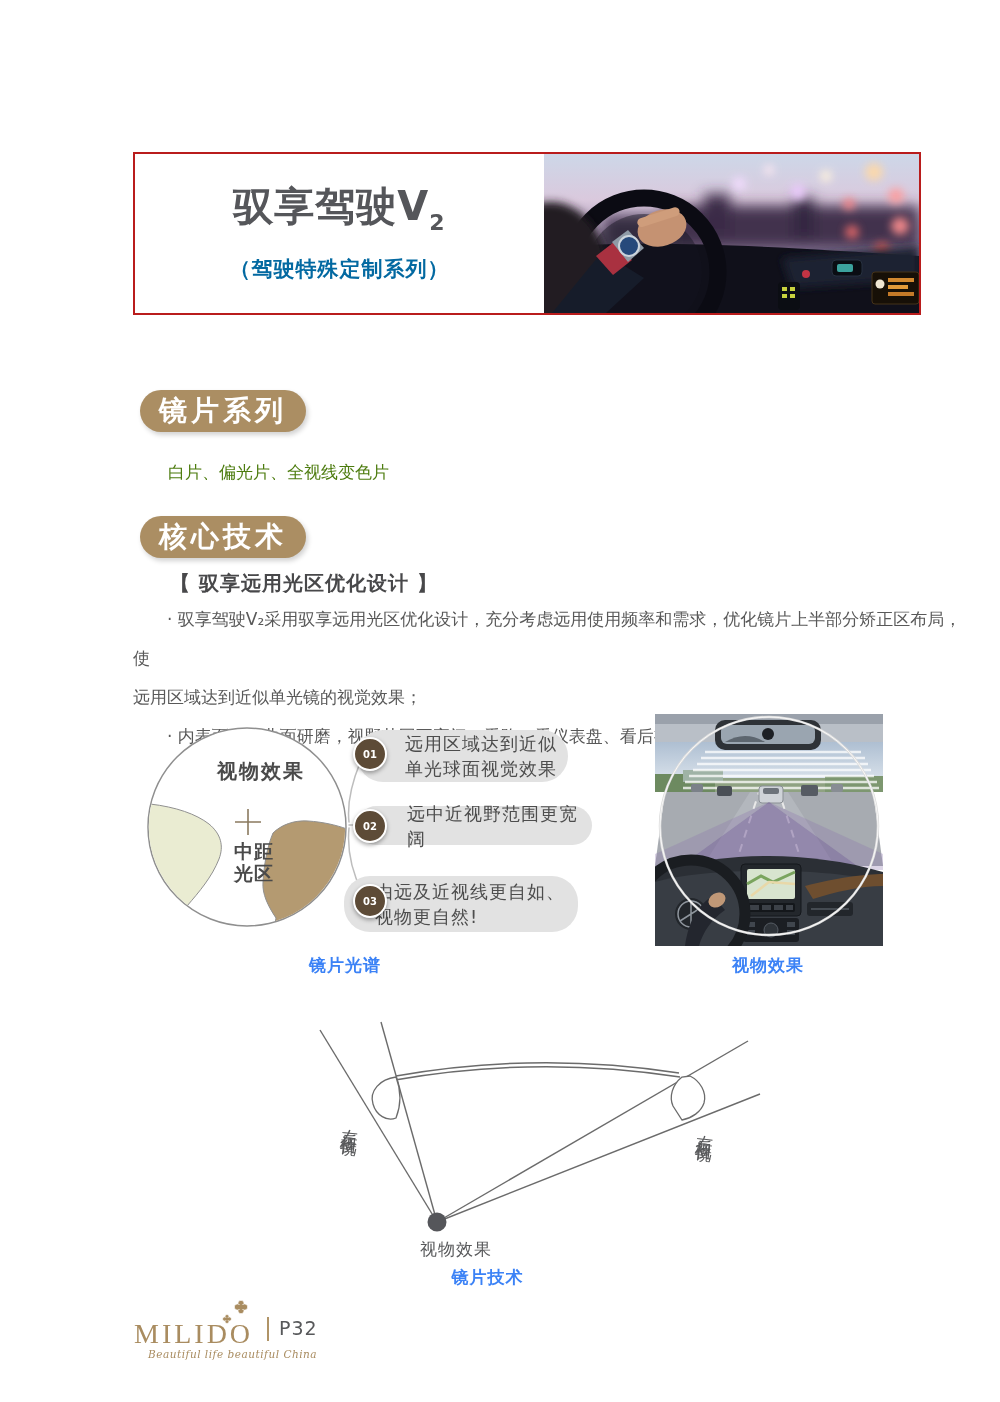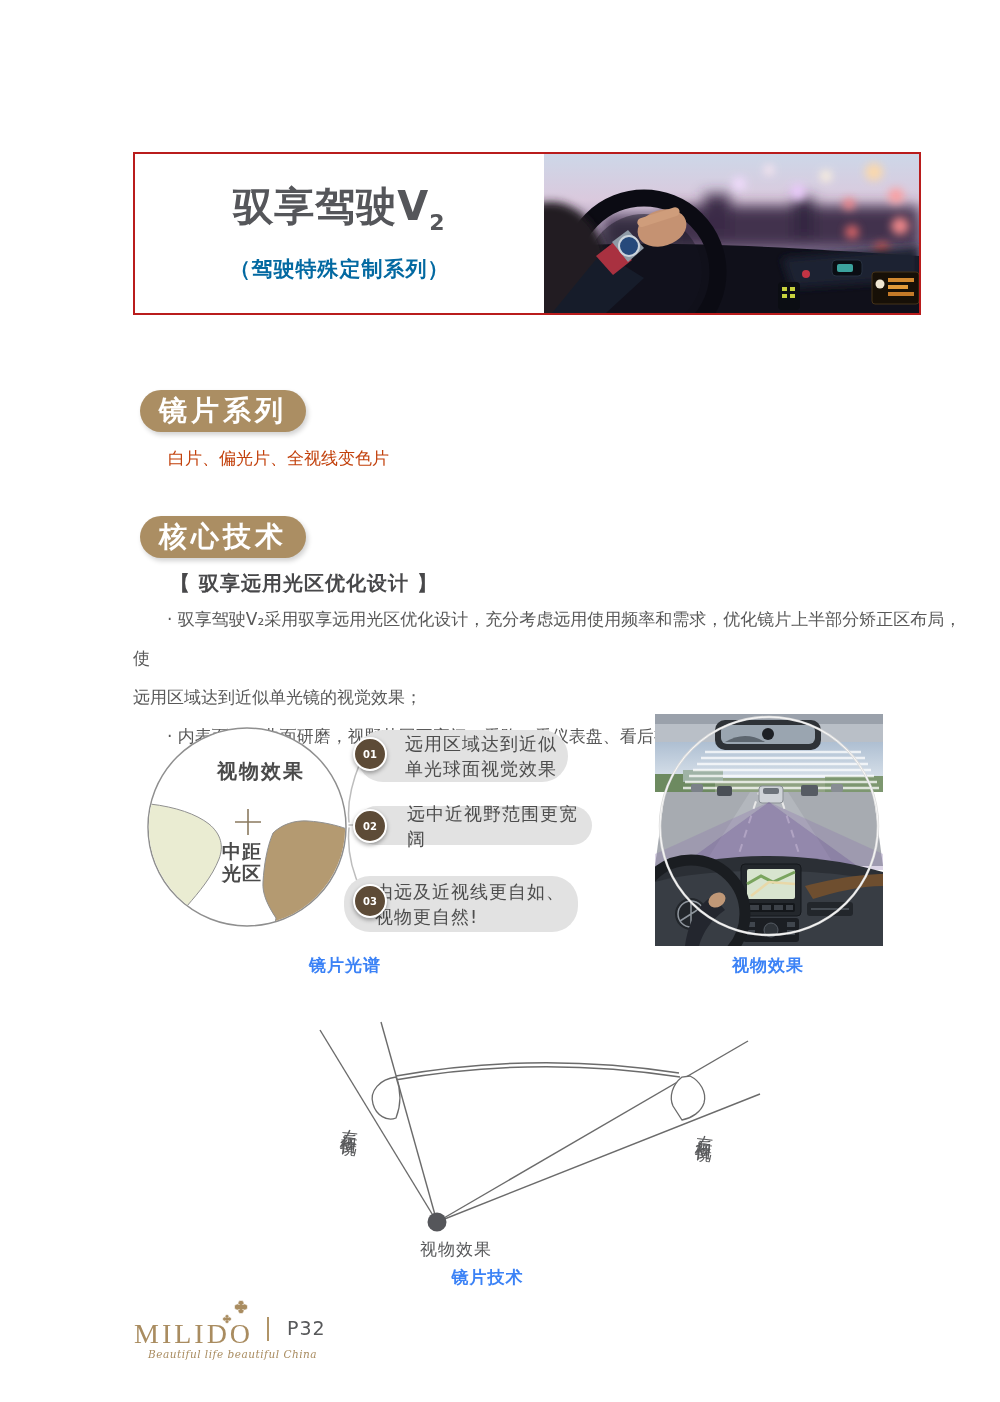--- a/index.html
+++ b/index.html
@@ -16,28 +16,28 @@
   .product-subtitle{margin-top:10px;font-size:21px;font-weight:bold;color:#0369a1;letter-spacing:1px;}
   .header-photo{position:absolute;right:0;top:0;width:375px;height:159px;overflow:hidden;}
 
   
   .badge{width:166px;height:42px;border-radius:21px;background:#ab8e63;color:#fff;
          font-size:28px;font-weight:bold;letter-spacing:4px;display:flex;align-items:center;justify-content:center;
          box-shadow:2px 3px 5px rgba(0,0,0,.18);}
   .badge-lens{left:140px;top:390px;}
   .badge-core{left:140px;top:516px;}
 
-  .lens-series-text{left:168px;top:447px;font-size:17px;color:#c2410c;}
+  .lens-series-text{left:168px;top:461px;font-size:17px;color:#4d7c0f;}
   .core-heading{left:170px;top:570px;font-size:20px;font-weight:bold;color:#48484a;letter-spacing:1px;}
   .para-block{left:133px;top:600px;width:834px;font-size:17px;line-height:39px;color:#595959;}
   .para{white-space:pre-line;margin:0;}
 
   
   .zone-label-far{left:201px;top:758px;width:120px;text-align:center;font-size:20px;font-weight:bold;color:#4a4a4a;letter-spacing:2px;}
-  .zone-label-mid{left:202px;top:840px;width:80px;text-align:center;font-size:19px;font-weight:bold;color:#4a4a4a;
+  .zone-label-mid{left:214px;top:840px;width:80px;text-align:center;font-size:19px;font-weight:bold;color:#4a4a4a;
                   line-height:22px;white-space:pre-line;letter-spacing:1px;}
 
   .bubble{position:absolute;background:#e2e2e2;color:#4d4d4d;font-size:18px;line-height:25px;
           display:flex;align-items:center;white-space:pre-line;box-sizing:border-box;letter-spacing:1px;}
   .bubble-1{left:357px;top:730px;width:211px;height:52px;border-radius:26px;padding-left:48px;}
   .bubble-2{left:357px;top:806px;width:235px;height:39px;border-radius:20px;padding-left:50px;}
   .bubble-3{left:344px;top:876px;width:234px;height:56px;border-radius:26px;padding-left:31px;}
   .num-circle{position:absolute;width:30px;height:30px;border-radius:50%;background:#5d4b37;border:2px solid #fff;
               color:#fff;font-size:10px;font-weight:bold;display:flex;align-items:center;justify-content:center;
               box-shadow:0 2px 4px rgba(0,0,0,.35);}
@@ -56,21 +56,21 @@
   .v-left{left:341px;top:1116px;transform:rotate(6deg);transform-origin:top center;}
   .v-right{left:696px;top:1122px;transform:rotate(6deg);transform-origin:top center;}
   .eye-label{left:420px;top:1238px;font-size:17px;color:#58595b;letter-spacing:1px;}
 
   
   .brand{left:134px;top:1318px;font-family:"Liberation Serif","DejaVu Serif",serif;font-size:28px;
          color:#a98c60;letter-spacing:3px;}
   .tagline{left:148px;top:1348px;font-family:"DejaVu Serif","Liberation Serif",serif;font-style:italic;
            font-size:10.5px;color:#a98c60;letter-spacing:.5px;}
   .footer-divider{left:267px;top:1317px;width:2px;height:24px;background:#b09467;}
-  .page-number{left:287px;top:1317px;font-size:19px;color:#57585a;letter-spacing:1px;}
+  .page-number{left:279px;top:1317px;font-size:19px;color:#57585a;letter-spacing:1px;}
 </style>
 </head>
 <body>
 
 <div class="page">
 
   <div class="abs header-card">
     <div class="header-titles">
       <div class="product-title"><span>驭享驾驶V</span><span class="subscript">2</span></div>
       <div class="product-subtitle">（驾驶特殊定制系列）</div>

